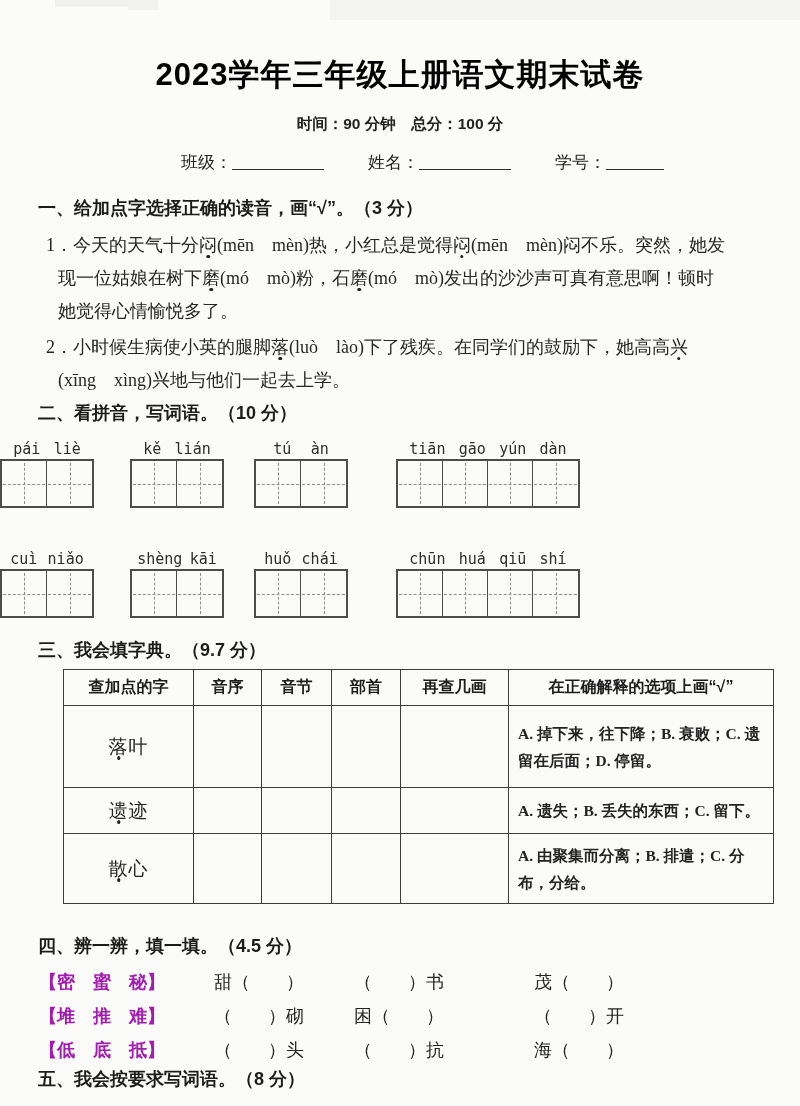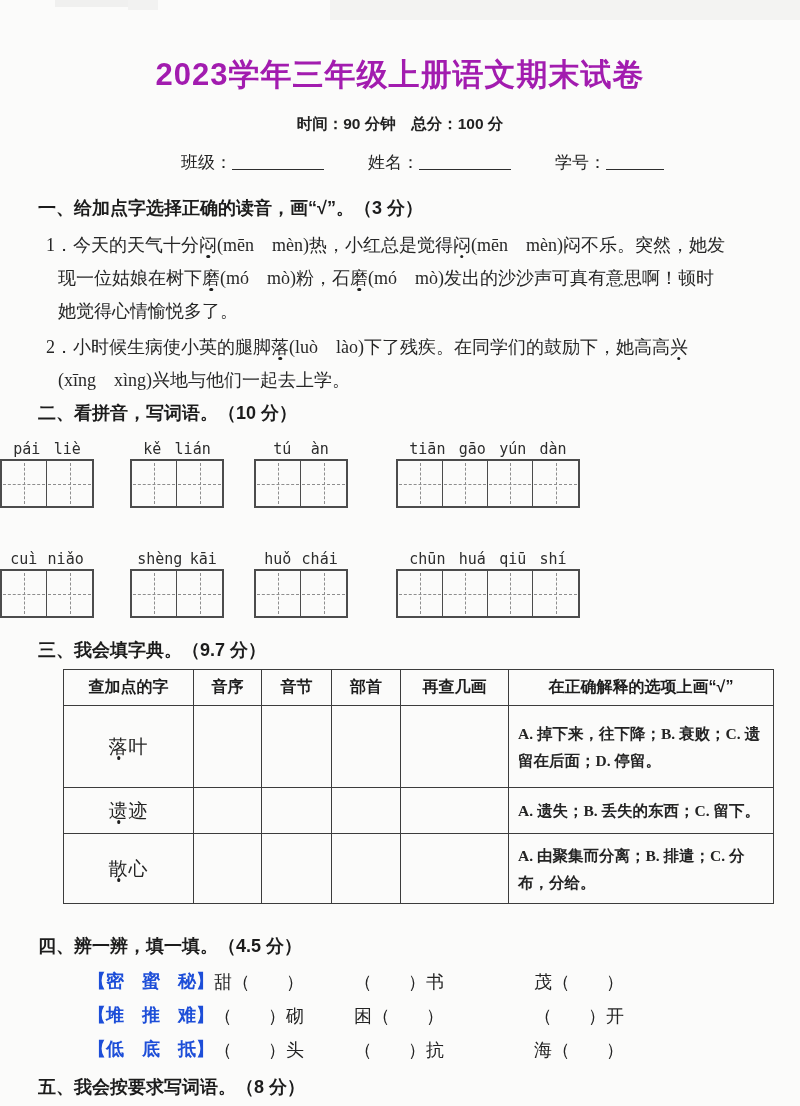--- a/index.html
+++ b/index.html
@@ -18,21 +18,21 @@
   .band-b { top:0; left:55px;  width:100px; height:7px; background:#f0f0ef; }
   .band-c { top:0; left:128px; width:30px;  height:10px; background:#f2f2f1; }
 
   .title {
     margin-top:54px;
     text-align:center;
     font-family:"Liberation Sans", sans-serif;
     font-weight:900;
     font-size:31px;
     letter-spacing:1px;
-    color:#a21caf;
+    color:#000000;
   }
   .info {
     margin-top:18px;
     text-align:center;
     font-family:"Liberation Sans", sans-serif;
     font-weight:700;
     font-size:15.5px;
     color:#222;
   }
   .fields {
@@ -57,21 +57,21 @@
     font-family:"Liberation Sans", sans-serif;
     font-weight:700;
     font-size:18px;
     color:#1c1c1c;
     line-height:25px;
   }
   .h1m { margin-top:22px; }
   .h2m { margin-top:4px; }
   .h3m { margin-top:20px; }
   .h4m { margin-top:30px; }
-  .h5m { margin-top:8px; }
+  .h5m { }
 
   .passage { margin-top:8px; }
   .pline {
     padding-left:46px;
     font-size:18px;
     line-height:33px;
     color:#262626;
     white-space:nowrap;
   }
   .pline.cont { padding-left:58px; }
@@ -133,21 +133,21 @@
   tr.r1 { height:82px; } tr.r2 { height:46px; } tr.r3 { height:70px; }
 
   .bian { margin-top:6px; }
   .bian-row {
     display:flex;
     padding-left:39px;
     font-size:18px;
     line-height:34px;
     color:#242424;
   }
-  .bracket { width:175px; font-family:Liberation Mono, monospace; font-weight:700; color:#1d4ed8;text-align:right; }
+  .bracket { width:175px; font-family:Liberation Serif, serif; font-weight:700; color:#a21caf; }
   .bitem1 { width:140px; } .bitem2 { width:180px; }
 </style>
 </head>
 <body>
 
 <div class="page">
   <div class="scan-band band-a"></div>
   <div class="scan-band band-b"></div>
   <div class="scan-band band-c"></div>
 

